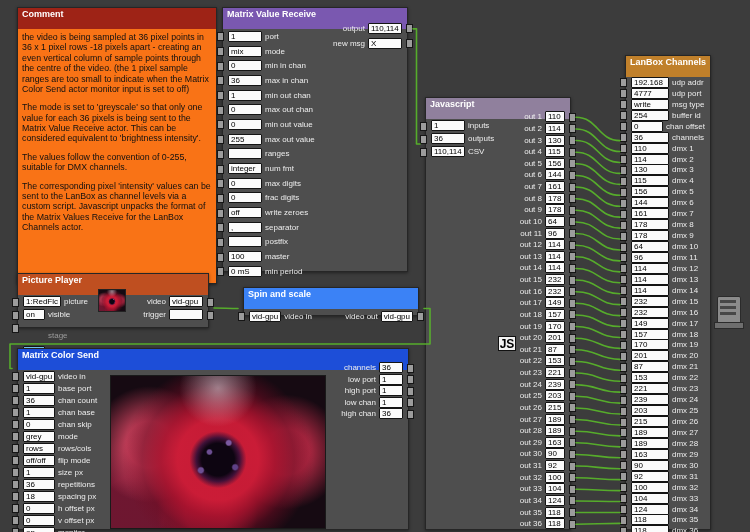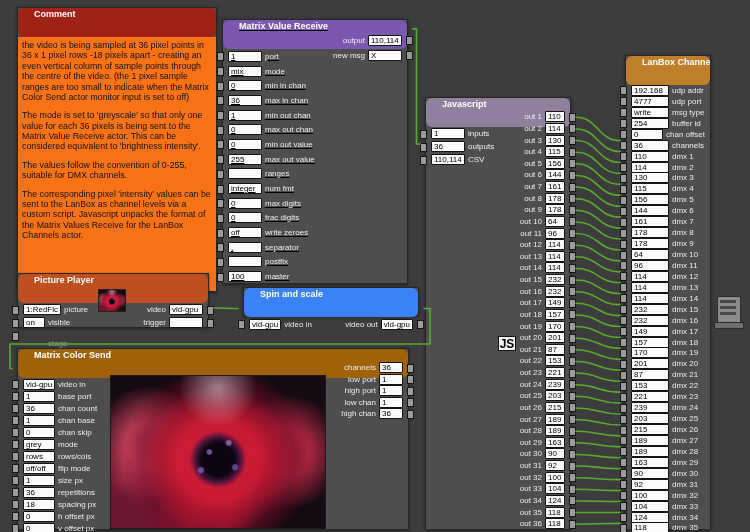--- a/index.html
+++ b/index.html
@@ -3,49 +3,49 @@
 <meta charset="utf-8">
 <style>
   html,body{margin:0;padding:0;background:#333;}
   #canvas{position:relative;width:750px;height:532px;background:#3c3c3c;overflow:hidden;
           font-family:"Liberation Sans",sans-serif;}
   #wires{position:absolute;left:0;top:0;width:750px;height:532px;pointer-events:none;z-index:40;}
   #wires path{fill:none;stroke:#57b22a;stroke-width:1.6;stroke-linejoin:round;stroke-linecap:round;opacity:.95;}
 
   .node{position:absolute;background:#4e4e4e;border:1px solid #262626;z-index:10;
         box-shadow:0 1px 3px rgba(0,0,0,.45);box-sizing:border-box;}
-  .hdr{height:29px;line-height:13px;padding:0 16px;font-size:9px;font-weight:bold;color:#fff;
-       white-space:nowrap;overflow:hidden;border-radius:6px;}
+  .hdr{height:21px;line-height:13px;padding:0 4px;font-size:9px;font-weight:bold;color:#fff;
+       white-space:nowrap;overflow:hidden;}
   .hdr-comment{background:#9e2316;}
   .hdr-mvr{background:#7a58b0;}
   .hdr-js{background:#90809d;}
   .hdr-lanbox{background:#c0802b;}
   .hdr-picture{background:#bf4f20;}
   .hdr-spin{background:#3b82f6;}
-  .hdr-mcs{background:#a16207;}
+  .hdr-mcs{background:#1d4ed8;}
 
   .row{display:flex;align-items:center;gap:3px;padding:0 5px;position:relative;box-sizing:border-box;}
   .lbl{font-size:8px;color:#ededed;white-space:nowrap;}
   .vbox{background:#fbfbfb;color:#000;border:1px solid #141414;border-radius:1px;font-size:8px;
         line-height:9px;min-width:22px;height:11px;padding:0 2px;box-sizing:border-box;
         display:flex;align-items:center;overflow:hidden;white-space:nowrap;}
   .vbox.small{min-width:11px;width:11px;}
   .grow{flex:1;}
   .port{position:absolute;width:5px;height:7px;background:#9c9c9c;border:1px solid #161616;
         top:50%;margin-top:-4px;z-index:30;}
   .port.left{left:-6px;}
   .port.right{right:-6px;}
 
   
   #node-comment{left:17px;top:7px;width:200px;}
   #node-comment .cbody{background:#f97316;color:#101010;padding:3px 4px;height:248px;overflow:hidden;}
   .cpara{margin:0 0 8px 0;font-size:8.8px;line-height:1.18;}
 
   
-  #node-mvr{left:222px;top:19px;width:186px;height:265px;text-decoration:underline;}
+  #node-mvr{left:222px;top:7px;width:186px;height:265px;}
   #node-mvr .in-rows .row{height:14.7px;}
   #node-mvr .vbox{width:34px;}
   #node-mvr .out-abs{position:absolute;top:13px;right:0;width:92px;}
   #node-mvr .out-abs .row{height:14.7px;justify-content:flex-end;}
 
   
   #node-javascript{left:425px;top:97px;width:146px;height:433px;}
   #node-javascript .in-rows .row{height:13px;}
   #node-javascript .in-rows .vbox{width:34px;}
   #node-javascript .out-rows{position:absolute;top:13px;right:0;width:62px;}
@@ -217,20 +217,25 @@
           <span class="vbox"></span>
           <span class="lbl">postfix</span>
         </div>
 
         <div class="row">
           <span class="port left"></span>
           <span class="vbox">100</span>
           <span class="lbl">master</span>
         </div>
 
+        <div class="row">
+          <span class="port left"></span>
+          <span class="vbox">0 mS</span>
+          <span class="lbl">min period</span>
+        </div>
       </div>
     <div class="out-abs">
       <div class="row">
         <span class="lbl">output</span>
         <span class="vbox">110,114</span>
         <span class="port right"></span>
       </div>
       <div class="row">
         <span class="lbl">new msg</span>
         <span class="vbox small">X</span>

